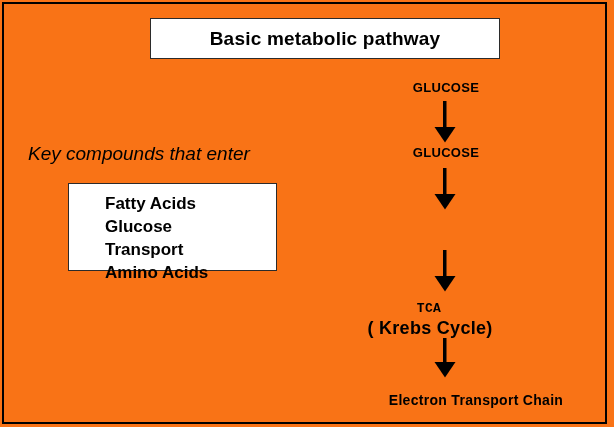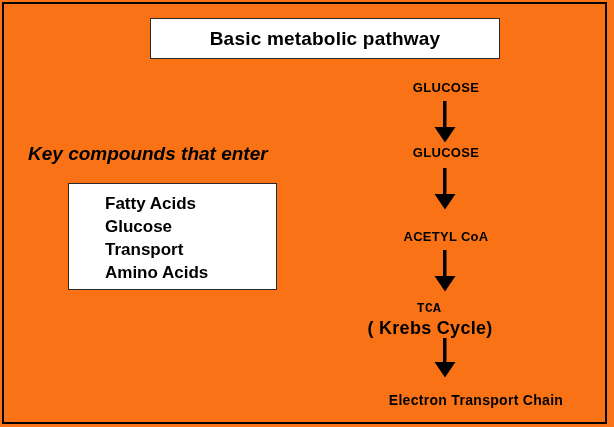--- a/index.html
+++ b/index.html
@@ -52,31 +52,31 @@
     letter-spacing: 0.2px;
     white-space: nowrap;
   }
 
   
   #key-compounds-heading {
     position: absolute;
     left: 28px;
     top: 143px;
     font-size: 19px;
-    font-weight: bold;
+    font-weight: normal;
     font-style: italic;
     white-space: nowrap;
   }
 
   #compounds-box {
     position: absolute;
     left: 68px;
     top: 183px;
     width: 209px;
-    height: 107px;
+    height: 88px;
     border: 1px solid #2b2b2b;
     box-sizing: border-box;
     background: #ffffff;
   }
   #compounds-list {
     position: absolute;
     left: 36px;
     top: 8px;
     margin: 0;
     padding: 0;
@@ -164,21 +164,20 @@
       <li>Transport</li>
       <li>Amino Acids</li>
     </ul>
   </div>
 
 
   <div class="pathway-label" id="label-glucose">GLUCOSE</div>
 
   <div class="pathway-label" id="label-pyruvate">GLUCOSE</div>
 
-  <div class="pathway-label" id="label-acetylcoa">ACETYL CoA</div>
 
   <div class="pathway-label" id="label-tca">TCA</div>
 
   <div class="pathway-label" id="label-krebs">( Krebs Cycle)</div>
 
   <div class="pathway-label" id="label-etc">Electron  Transport Chain</div>
 
   <svg class="arrow" id="arrow-1" width="22" height="42" viewBox="0 0 22 42">
     <rect x="9" y="0" width="3.5" height="28" fill="#000000"></rect>
     <polygon points="0.5,26 21.5,26 11,41.5" fill="#000000"></polygon>

